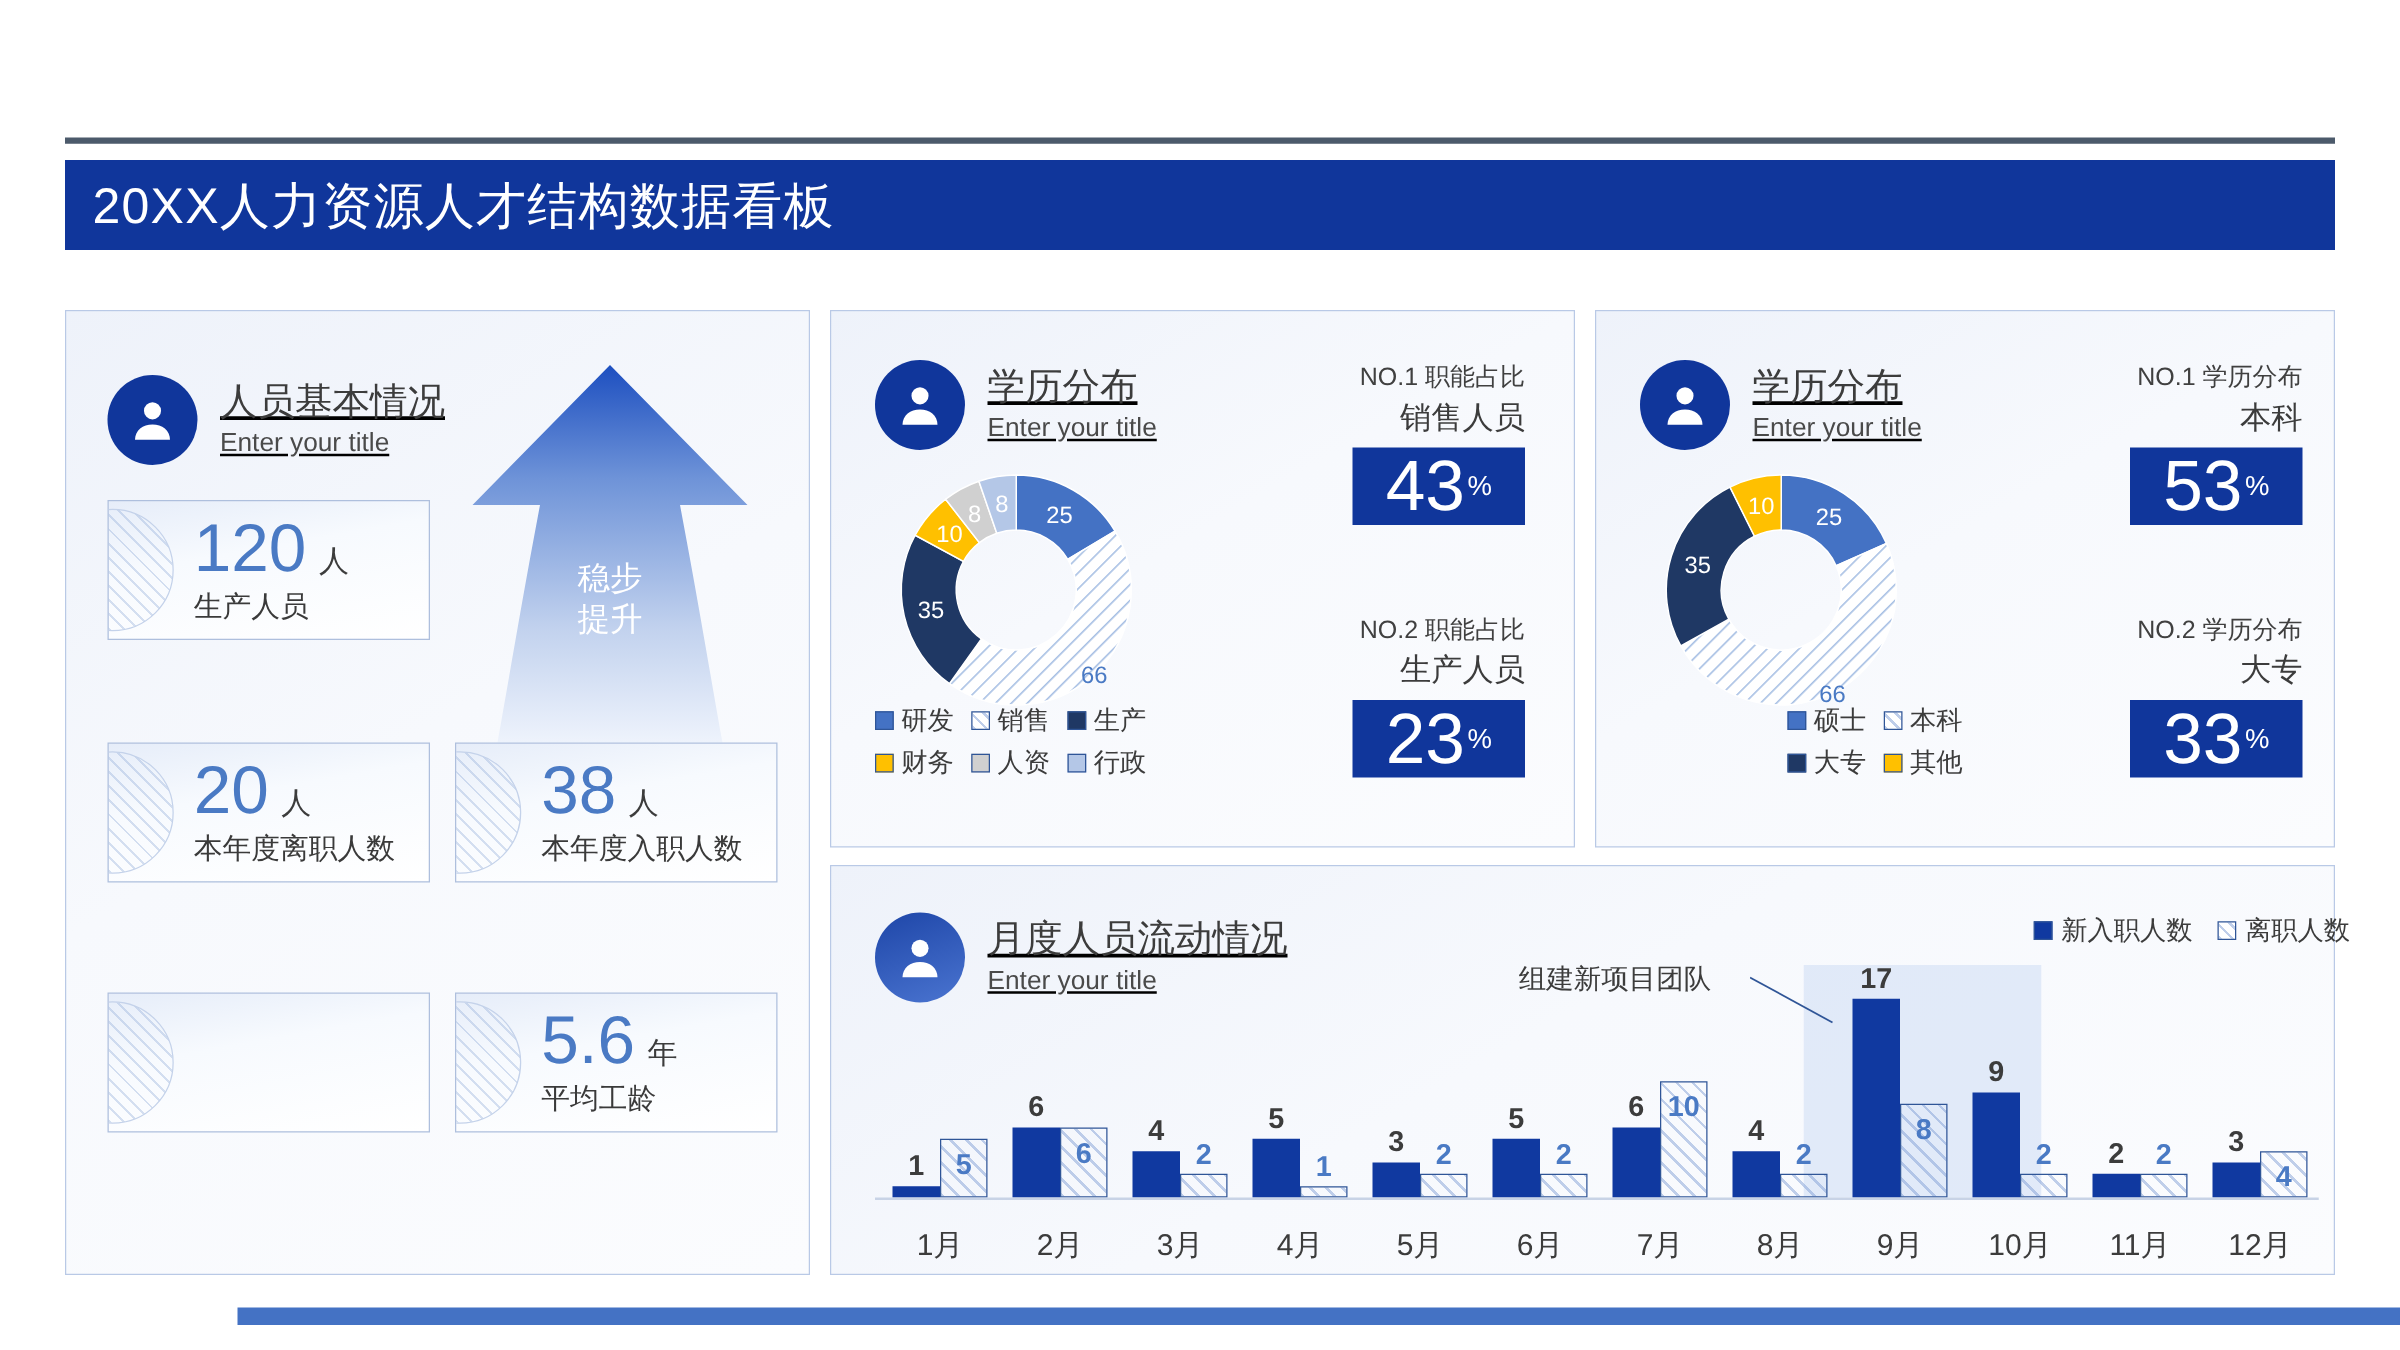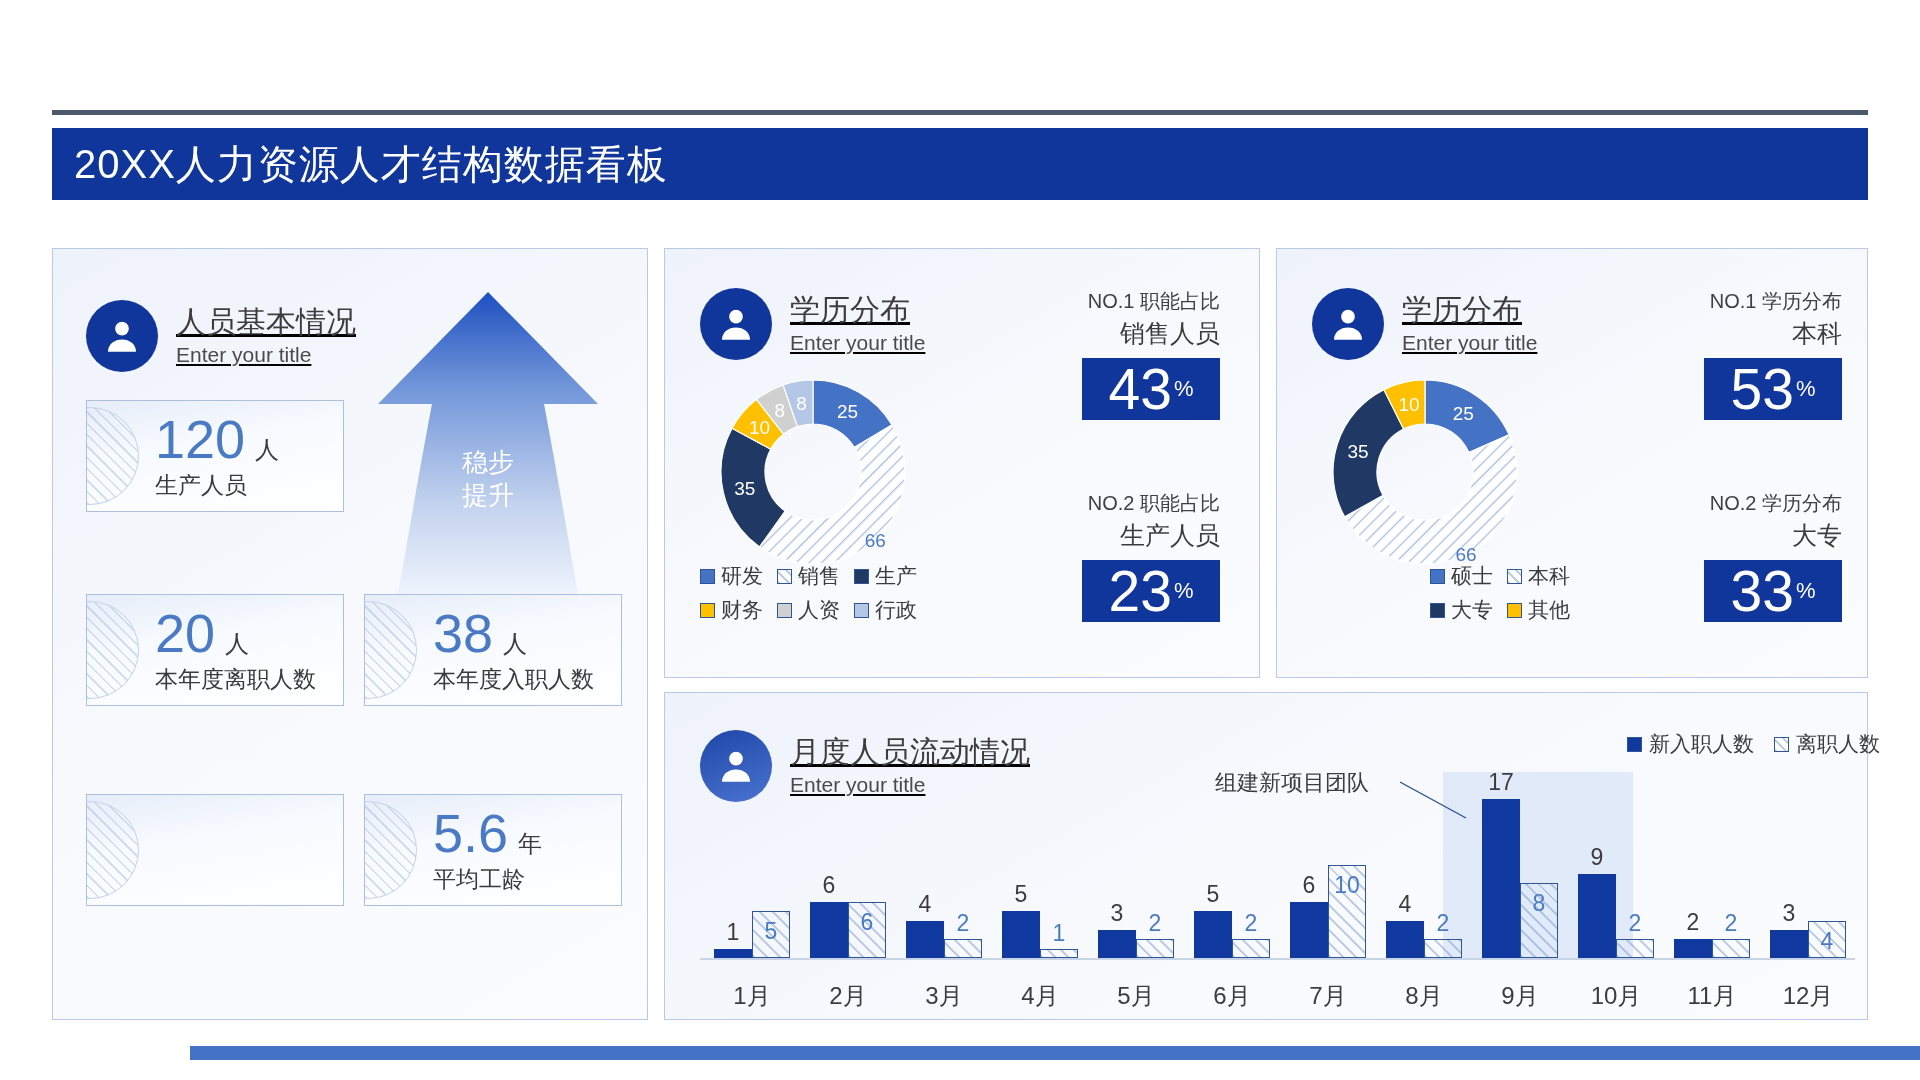--- a/index.html
+++ b/index.html
@@ -138,21 +138,21 @@
     position: absolute; left: 1443px; top: 772px;
     width: 190px; height: 186px;
     background: rgba(206,221,244,.55);
   }
   .bars-row {
     position: absolute; left: 710px; top: 760px; width: 1140px; height: 198px;
     display: flex; align-items: flex-end; justify-content: space-between;
   }
   .month-group {
     position: relative; width: 84px; height: 198px;
-    display: flex; align-items: flex-end; justify-content: center; gap: 0px;
+    display: flex; align-items: flex-end; justify-content: center; gap: 0px; font-weight: bold;
   }
   .bar { position: relative; width: 38px; }
   .bar-new { background: #1039a0; }
   .bar-out {
     border: 1px solid #2f5597;
     background:
       repeating-linear-gradient(45deg,
         rgba(120,152,210,.45) 0px, rgba(120,152,210,.45) 2px,
         rgba(255,255,255,0) 2px, rgba(255,255,255,0) 9px);
   }

